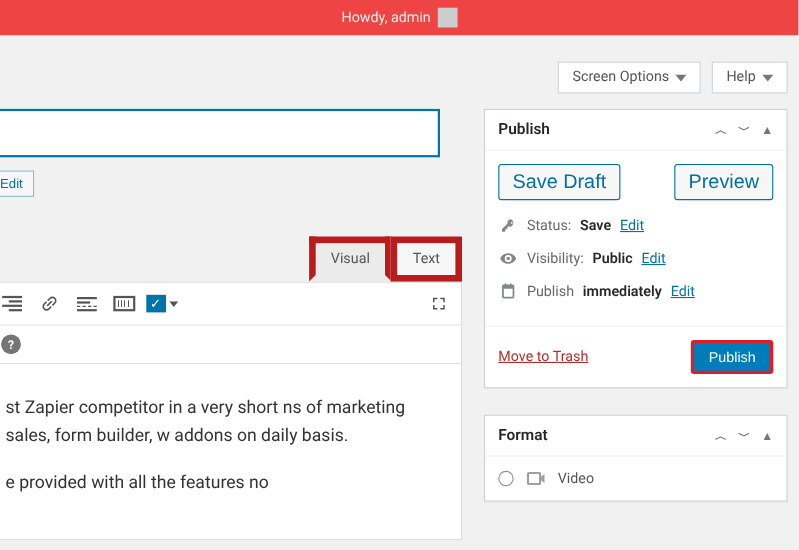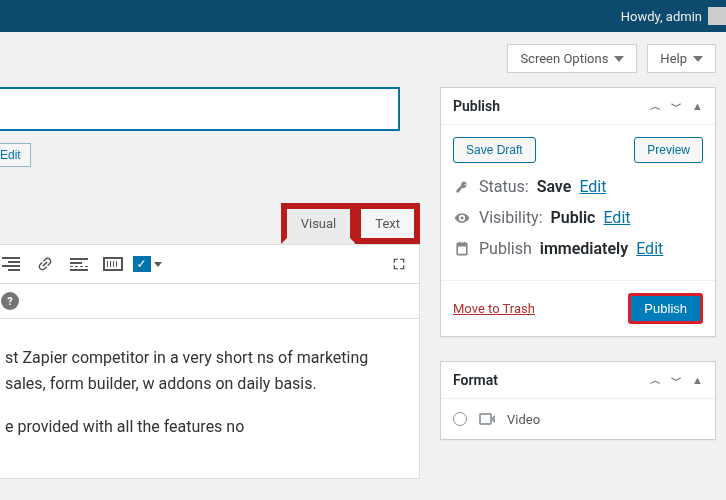--- a/index.html
+++ b/index.html
@@ -1,20 +1,20 @@
 <!DOCTYPE html>
 <html><head>
 <meta charset="utf-8">
 <style>
 *{box-sizing:border-box;margin:0;padding:0}
 body{font-family:-apple-system,BlinkMacSystemFont,"Segoe UI",Roboto,sans-serif;font-size:13px;color:#32373c;background:#f1f1f1;width:726px;height:500px;overflow:hidden;position:relative}
-.adminbar{background:#0c4a6e;color:#eee;height:32px;display:flex;justify-content:flex-end;align-items:center;padding:0 0;font-size:13px}
+.adminbar{background:#ef4444;color:#eee;height:32px;display:flex;justify-content:center;align-items:center;padding:0 20px;font-size:13px}
 .adminbar .howdy{display:flex;align-items:center;gap:6px}
 .avatar{width:18px;height:18px;background:#ccc;display:inline-block}
-.topopts{display:flex;justify-content:flex-end;gap:10px;padding:12px 10px 14px}
+.topopts{display:flex;justify-content:flex-end;gap:10px;padding:24px 10px 14px}
 .topopts .btn{background:#fff;border:1px solid #ccd0d4;padding:6px 12px;color:#555;font-size:13px;display:flex;align-items:center;gap:6px;cursor:pointer}
 .tri-down{display:inline-block;width:0;height:0;border-left:5px solid transparent;border-right:5px solid transparent;border-top:6px solid #72777c}
 .layout{display:flex;gap:20px;padding:0 0 0 0;align-items:flex-start}
 .leftcol{flex:1;margin-left:-10px}
 .title-input{width:410px;height:44px;border:2px solid #0073aa;background:#fff;margin-bottom:12px}
 .edit-perma{border:1px solid #8eb9d2;background:#f7f7f7;color:#0073aa;font-size:12px;padding:4px 9px;cursor:pointer}
 .editor-wrap{margin-top:36px}
 .tabs{display:flex;justify-content:flex-end;margin-right:0}
 .tab{padding:7px 14px;border:6px solid #b91c1c;background:#f6f6f6;color:#555;font-size:13px;margin-left:-1px;cursor:pointer}
 .tab.active{background:#ebebeb;border-bottom-color:#ebebeb}
@@ -25,22 +25,22 @@
 .help-circ{width:18px;height:18px;border-radius:50%;background:#757575;color:#fff;display:flex;align-items:center;justify-content:center;font-size:11px;font-weight:bold;cursor:pointer}
 .content-area{background:#fff;border:1px solid #ddd;border-top:none;padding:26px 14px 20px;font-size:16px;line-height:1.6;color:#333}
 .content-area p{margin-bottom:18px}
 .rightcol{width:286px;padding-right:10px}
 .metabox{background:#fff;border:1px solid #ccd0d4;margin-bottom:24px;box-shadow:0 1px 1px rgba(0,0,0,.04)}
 .mb-head{padding:10px 12px;font-size:14px;font-weight:600;color:#23282d;border-bottom:1px solid #eee;display:flex;align-items:center;justify-content:space-between}
 .mb-head-icons{display:flex;align-items:center;gap:10px;color:#72777c}
 .chev{cursor:pointer;font-size:11px}
 .mb-body{padding:12px}
 .pub-row1{display:flex;justify-content:space-between;margin-bottom:14px}
-.btn-sec{background:#f7f7f7;border:1px solid #0071a1;color:#0071a1;padding:5px 12px;font-size:12px;cursor:pointer;border-radius:3px}
-.pub-misc{margin:6px 0 10px;display:flex;flex-direction:column;gap:12px;color:#555;font-size:16px}
+.btn-sec{background:#f7f7f7;border:1px solid #0071a1;color:#0071a1;padding:5px 12px;font-size:18px;cursor:pointer;border-radius:3px}
+.pub-misc{margin:6px 0 10px;display:flex;flex-direction:column;gap:12px;color:#555;font-size:13px}
 .misc-row{display:flex;align-items:center;gap:8px}
 .misc-row .lbl{color:#646970}
 .misc-row strong{color:#23282d;font-weight:600}
 .misc-row a{color:#0073aa;text-decoration:underline;cursor:pointer}
 .dashicon{width:18px;height:18px;color:#82878c;fill:#82878c;display:inline-flex;align-items:center;justify-content:center}
 .pub-actions{border-top:1px solid #eee;padding:12px;display:flex;justify-content:space-between;align-items:center}
 .trash{color:#b32d2e;text-decoration:underline;font-size:13px;cursor:pointer}
 .publish-btn{background:#007cba;color:#fff;border:3px solid #d9202a;padding:5px 13px;font-size:13px;border-radius:3px;cursor:pointer}
 .format-list{padding:10px 12px;display:flex;flex-direction:column;gap:10px}
 .fmt-row{display:flex;align-items:center;gap:10px;color:#555;font-size:13px}

